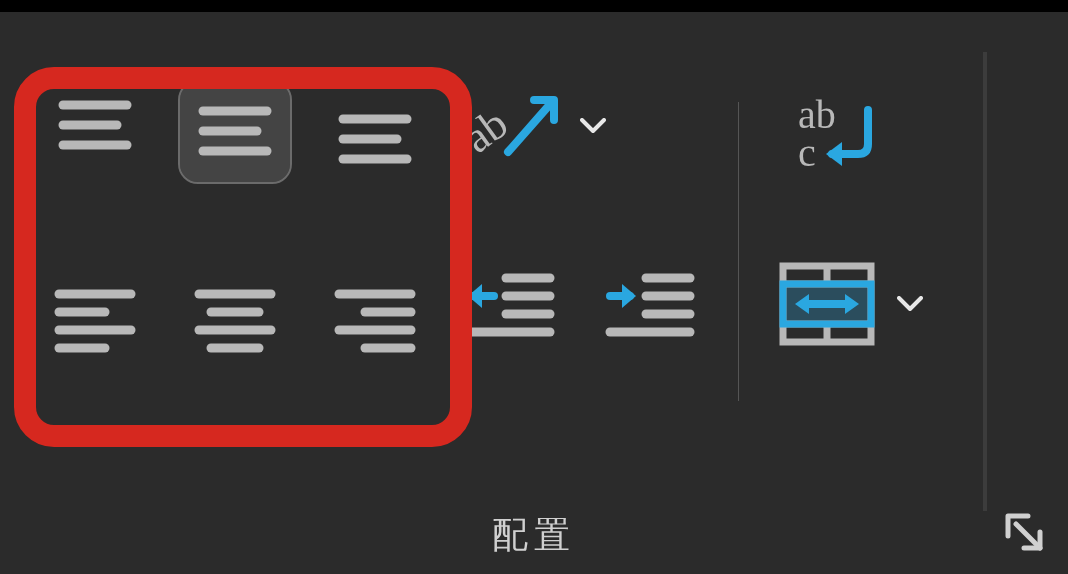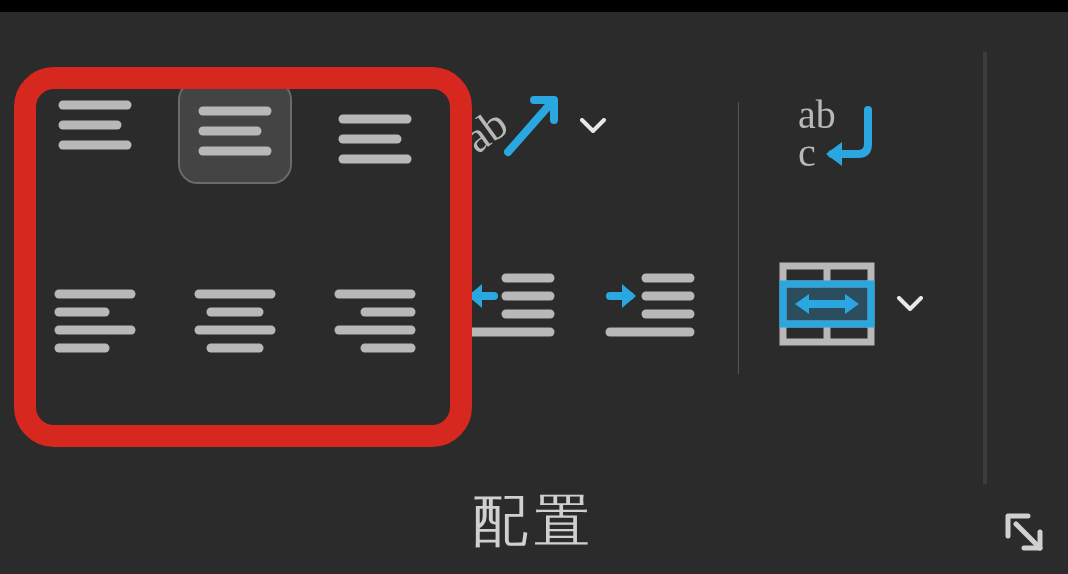--- a/index.html
+++ b/index.html
@@ -67,21 +67,21 @@
     }
     .chevron {
       color: #e8e8e8;
       font-size: 28px;
       cursor: pointer;
       user-select: none;
     }
     .group-label {
       text-align: center;
       color: #d0d0d0;
-      font-size: 56px;
+      font-size: 36px;
       padding-bottom: 14px;
       letter-spacing: 6px;
     }
     .launcher {
       position: absolute;
       right: 20px;
       bottom: 18px;
       width: 46px;
       height: 46px;
       color: #d0d0d0;

